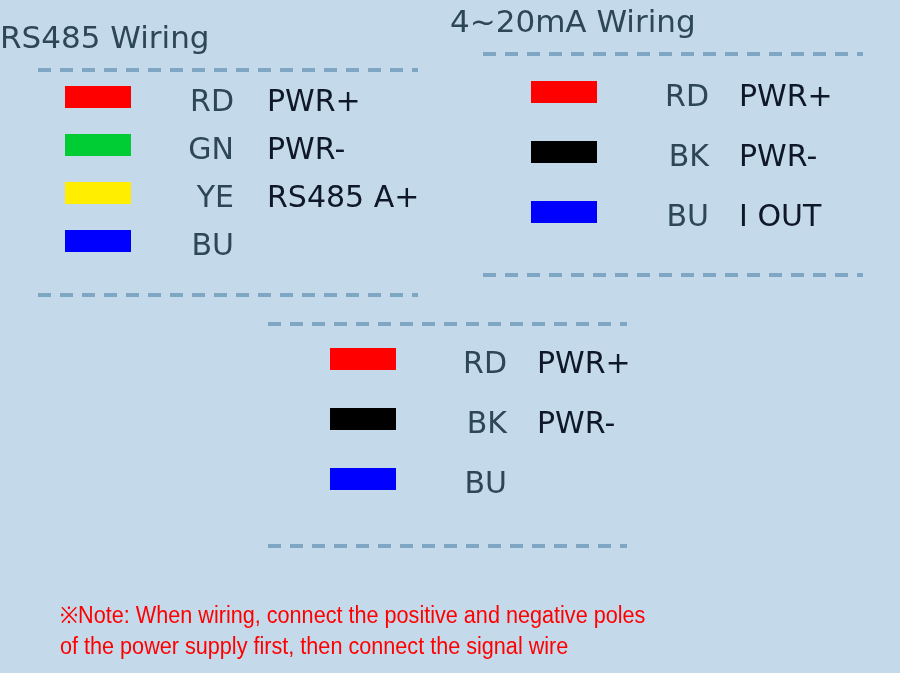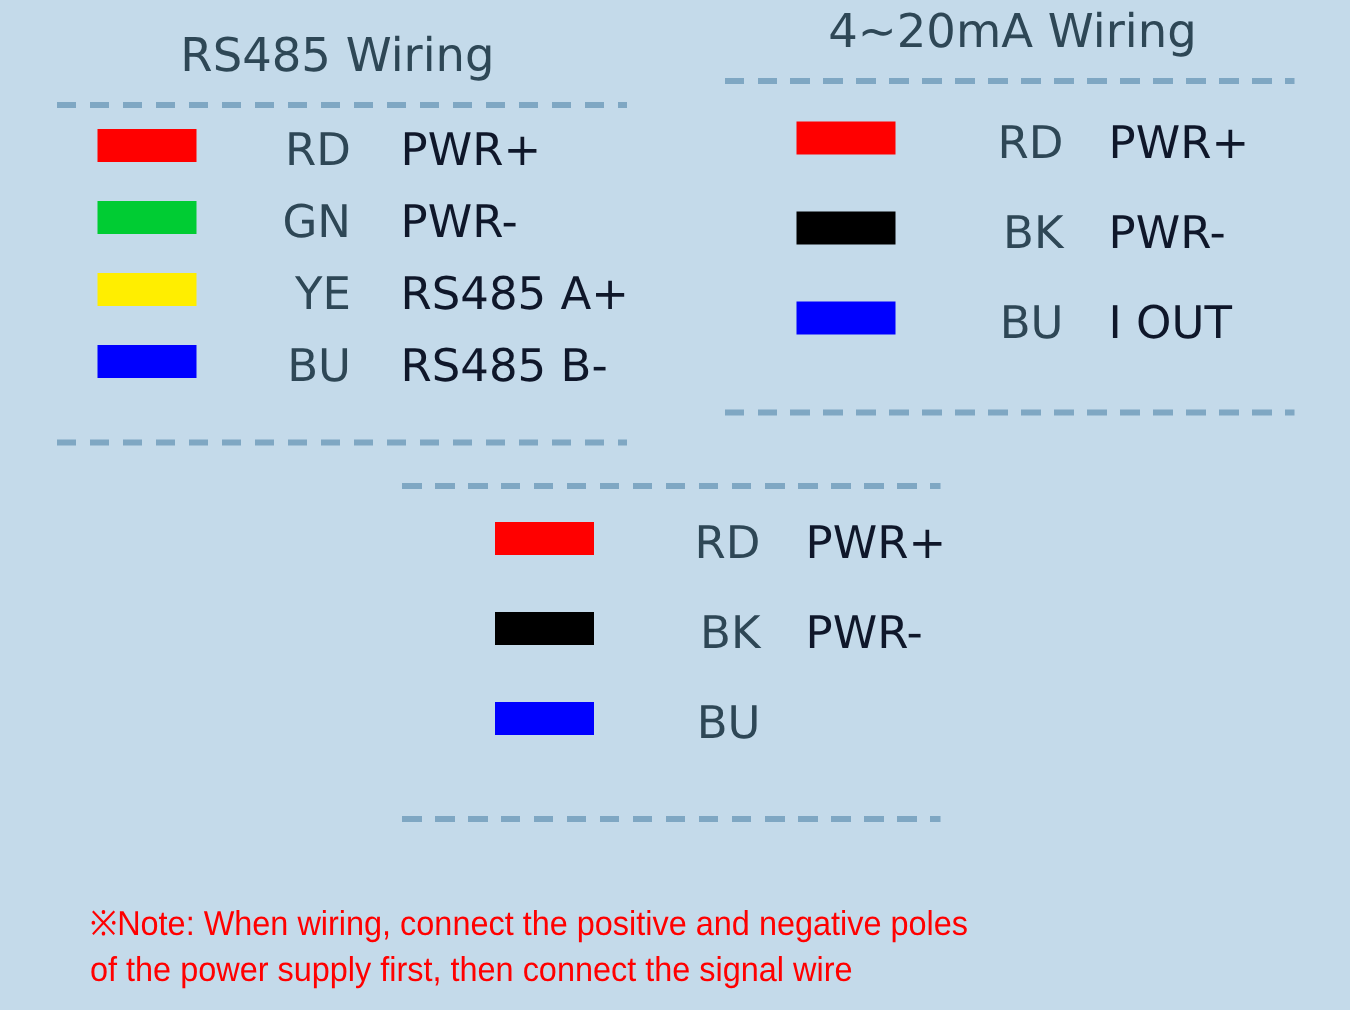--- a/index.html
+++ b/index.html
@@ -23,21 +23,20 @@
 
   
   .panel {
     position: absolute;
   }
   #panel-rs485  { left: 0px;   top: 0px;   width: 450px; }
   #panel-420ma  { left: 450px; top: 0px;   width: 450px; }
   #panel-0510v  { left: 225px; top: 305px; width: 450px; }
 
   .panel-title {
-    text-align: center;
     color: #2e4756;
     font-size: 31px;
     line-height: 34px;
     font-weight: 400;
     letter-spacing: 0px;
     white-space: nowrap;
   }
   #panel-rs485 .panel-title { padding-top: 20px; }
   #panel-420ma .panel-title { padding-top: 4px; }
   #panel-0510v .panel-title { padding-top: 17px; }
@@ -150,21 +149,20 @@
 
       <div class="wire-row">
         <span class="swatch" style="background:#ffee00"></span>
         <span class="code">YE</span>
         <span class="desc">RS485 A+</span>
       </div>
 
       <div class="wire-row">
         <span class="swatch" style="background:#0000ff"></span>
         <span class="code">BU</span>
-        <span class="desc">RS485 B-</span>
       </div>
 
     </div>
     <div class="dash-rule rule-bottom"></div>
   </div>
 
   <div class="panel" id="panel-420ma">
     <div class="panel-title">4~20mA Wiring</div>
     <div class="dash-rule rule-top-420ma"></div>
     <div class="rows">

